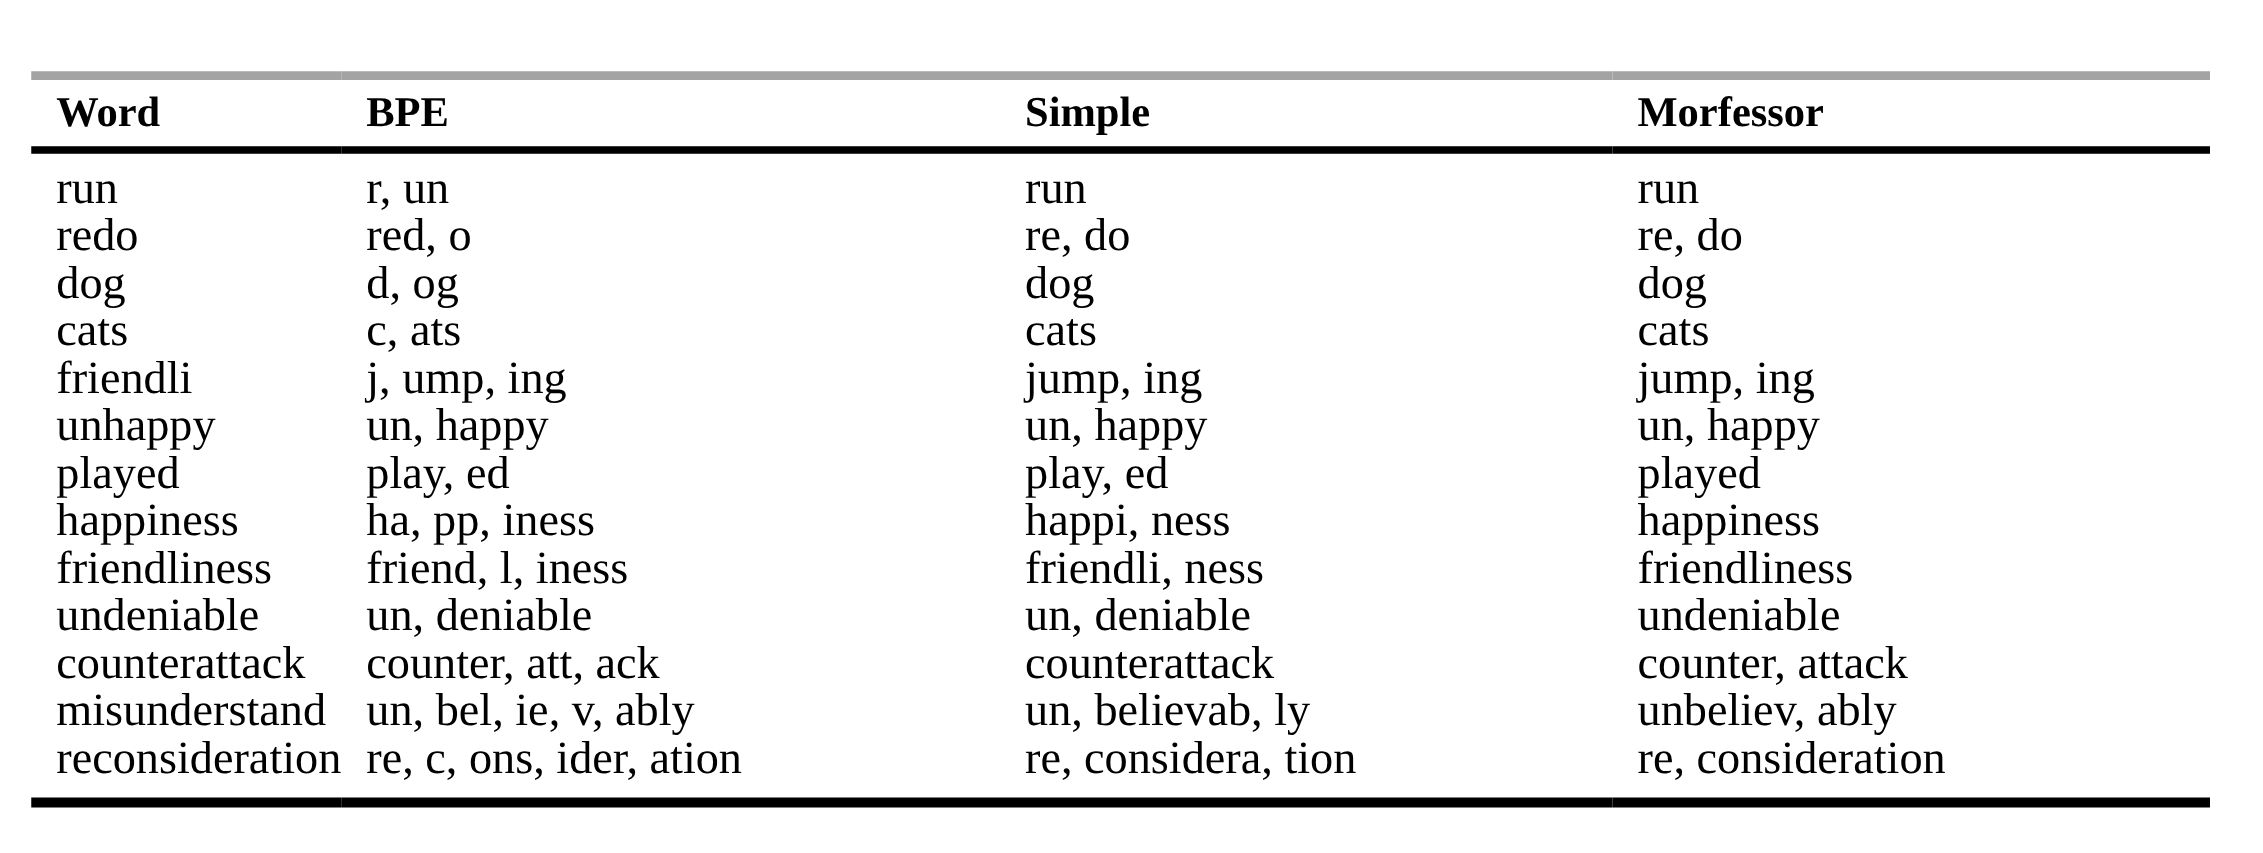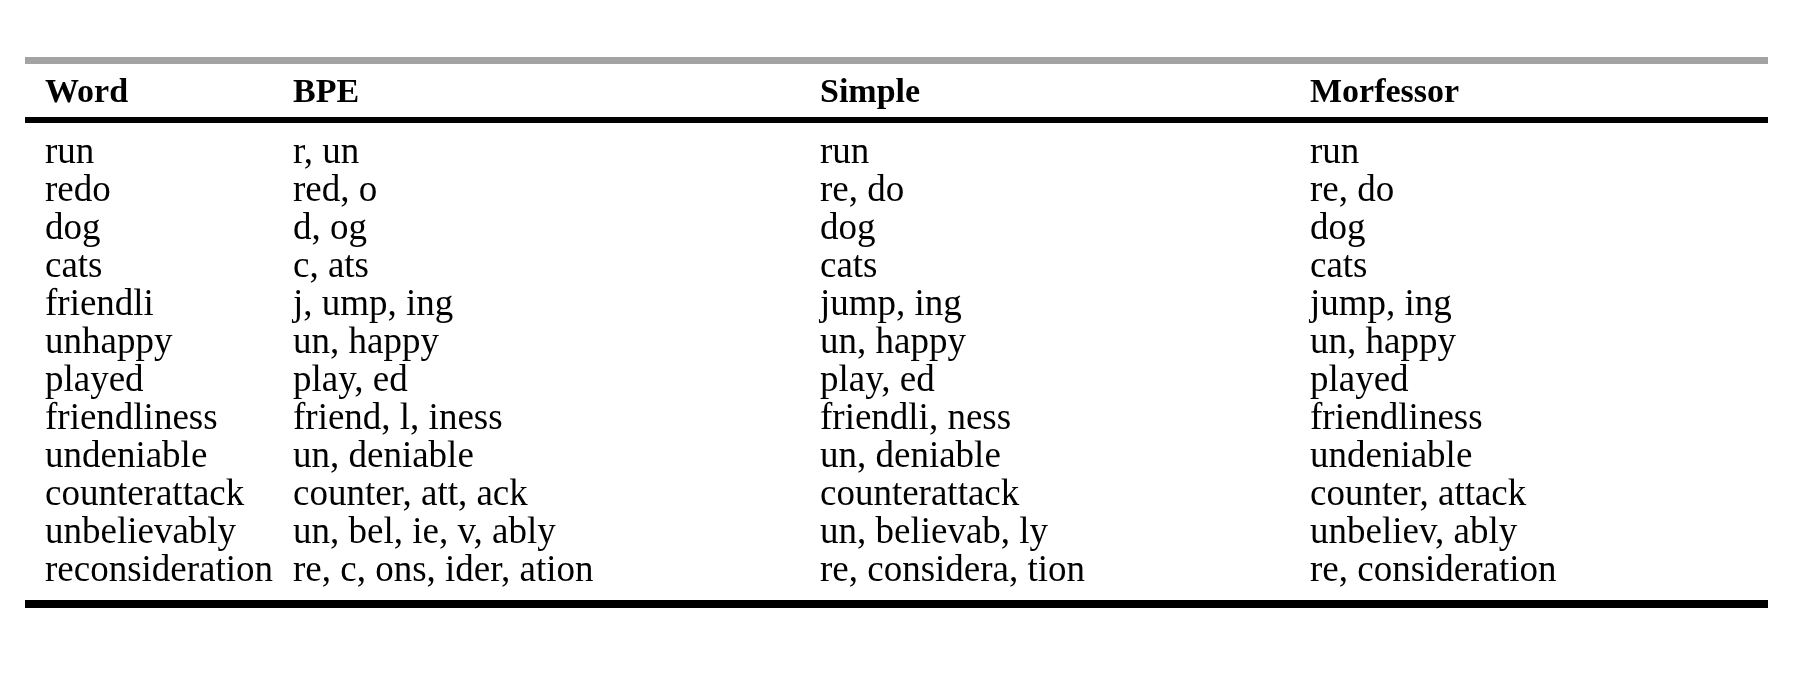--- a/index.html
+++ b/index.html
@@ -111,39 +111,45 @@
           <td>un, happy</td>
           <td>un, happy</td>
         </tr>
         <tr>
           <td>played</td>
           <td>play, ed</td>
           <td>play, ed</td>
           <td>played</td>
         </tr>
         <tr>
+          <td>happiness</td>
+          <td>ha, pp, iness</td>
+          <td>happi, ness</td>
+          <td>happiness</td>
+        </tr>
+        <tr>
           <td>friendliness</td>
           <td>friend, l, iness</td>
           <td>friendli, ness</td>
           <td>friendliness</td>
         </tr>
         <tr>
           <td>undeniable</td>
           <td>un, deniable</td>
           <td>un, deniable</td>
           <td>undeniable</td>
         </tr>
         <tr>
           <td>counterattack</td>
           <td>counter, att, ack</td>
           <td>counterattack</td>
           <td>counter, attack</td>
         </tr>
         <tr>
-          <td>unbelievably</td>
+          <td>misunderstand</td>
           <td>un, bel, ie, v, ably</td>
           <td>un, believab, ly</td>
           <td>unbeliev, ably</td>
         </tr>
         <tr>
           <td>reconsideration</td>
           <td>re, c, ons, ider, ation</td>
           <td>re, considera, tion</td>
           <td>re, consideration</td>
         </tr>

